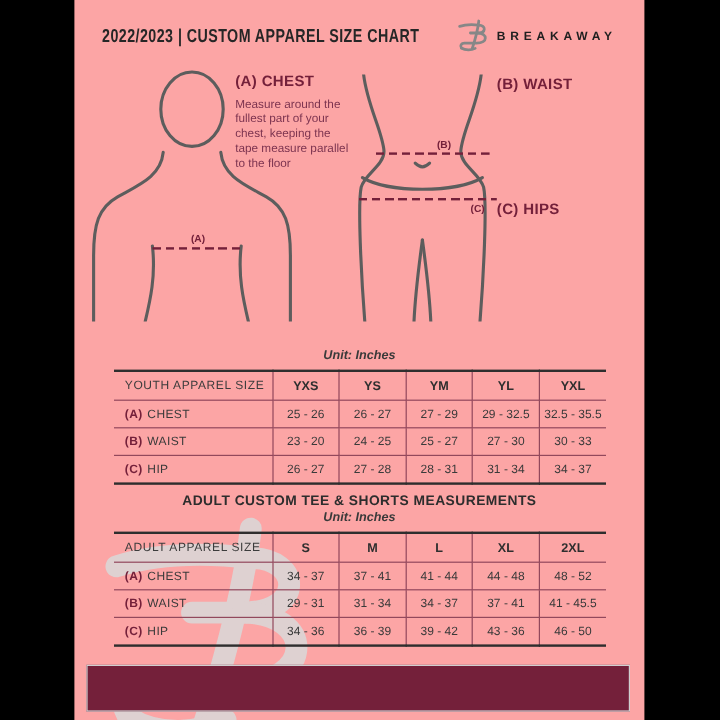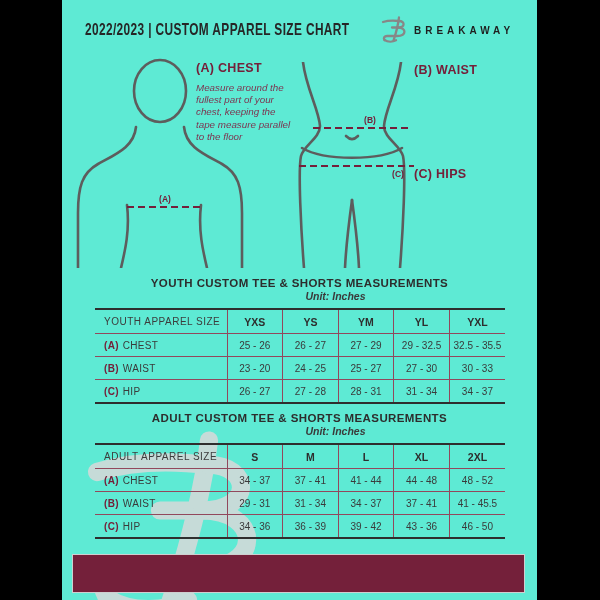--- a/index.html
+++ b/index.html
@@ -2,48 +2,48 @@
 <html><head>
 <meta charset="utf-8">
 <style>
   html,body{margin:0;padding:0;}
   body{
     width:600px;height:600px;background:#000;position:relative;
     font-family:"Liberation Sans",sans-serif;overflow:hidden;
   }
   .page{
     position:absolute;left:62px;top:0;width:475px;height:600px;
-    background:#5eead4;overflow:hidden;
+    background:#fca5a5;overflow:hidden;
   }
   
   .hdr-title{
     position:absolute;left:23px;top:21px;
     font-size:12.5px;font-weight:bold;color:#262626;letter-spacing:.4px;
     transform:scale(.95,1.25);transform-origin:0 0;white-space:nowrap;
   }
   .logo-svg{position:absolute;left:318px;top:14px;}
   .brand{
     position:absolute;left:352px;top:25px;
     font-size:10px;font-weight:bold;color:#1f1f1f;letter-spacing:4px;white-space:nowrap;
   }
   
   .fig{position:absolute;}
   .fig path,.fig ellipse{fill:none;stroke:#5d5d5d;stroke-width:2.6;stroke-linecap:round;}
   .dash{position:absolute;height:2px;z-index:2;
     background:repeating-linear-gradient(90deg,#74203a 0 7px,transparent 7px 11px);}
   .dash-label{position:absolute;z-index:2;font-size:8.5px;font-weight:bold;color:#74203a;width:28px;text-align:center;}
   .m-block{position:absolute;z-index:2;}
   .m-head{font-size:12.5px;font-weight:bold;color:#74203a;letter-spacing:.3px;margin-bottom:7px;}
-  .m-body{font-size:9.8px;line-height:12.2px;font-style:italic;color:#7d3450;}
+  .m-body{font-size:9.8px;line-height:12.2px;color:#7d3450;}
   .pre{white-space:pre-line;}
   
   .section-title{position:absolute;left:0;width:475px;text-align:center;
     font-size:11.5px;font-weight:bold;color:#2d2d2d;letter-spacing:.4px;z-index:1;}
   .section-unit{position:absolute;left:0;width:475px;text-align:center;
-    font-size:10.5px;font-style:italic;font-weight:bold;color:#3a3a3a;z-index:1;padding-left:36px;}
+    font-size:10.5px;font-style:italic;font-weight:bold;color:#3a3a3a;z-index:1;}
   table.size{
     position:absolute;left:33px;width:410px;border-collapse:collapse;table-layout:fixed;
     border-top:2px solid #2e2e2e;border-bottom:2px solid #2e2e2e;z-index:1;
   }
   table.size col.c0{width:132px;}
   table.size th,table.size td{
     border-left:1px solid #92485c;border-right:1px solid #92485c;
     border-top:1px solid #92485c;border-bottom:1px solid #92485c;
     padding:0;text-align:center;vertical-align:middle;
   }
@@ -119,21 +119,20 @@
 tape measure parallel
 to the floor</div>
   </div>
   <div class="m-block" style="left:352px;top:63px;width:122px;">
     <div class="m-head">(B) WAIST</div>
   </div>
   <div class="m-block" style="left:352px;top:167px;width:124px;">
     <div class="m-head">(C) HIPS</div>
   </div>
 
-  <div class="section-title" style="top:277px;">YOUTH CUSTOM TEE &amp; SHORTS MEASUREMENTS</div>
   <div class="section-unit" style="top:290px;">Unit: Inches</div>
   <table class="size" style="top:308px;">
     <colgroup>
         <col class="c0">
         <col>
         <col>
         <col>
         <col>
         <col>
       </colgroup>

